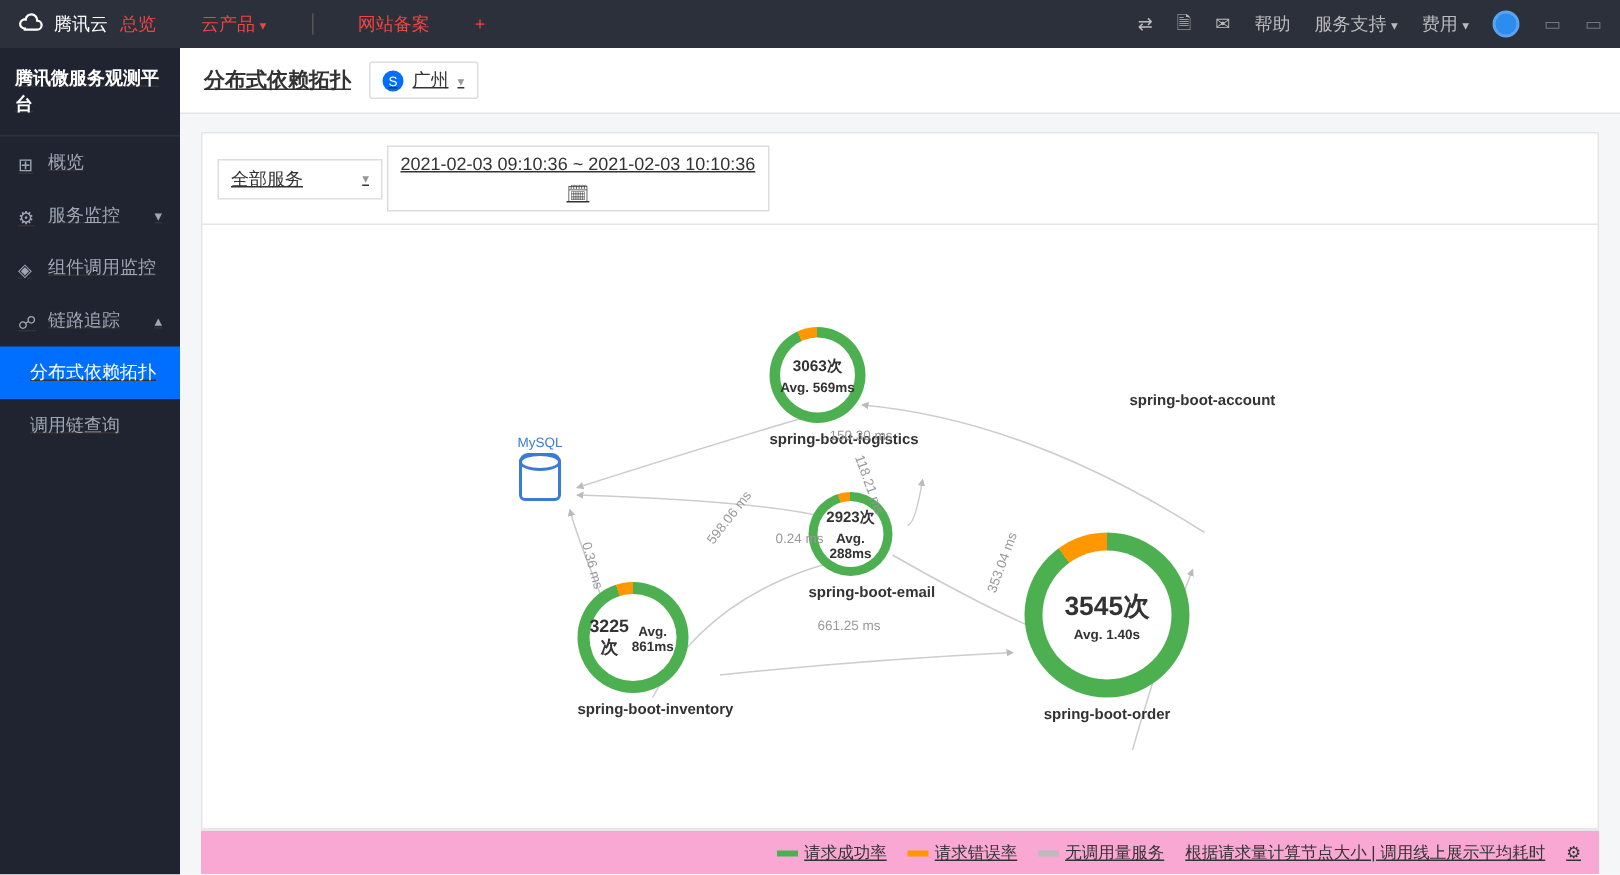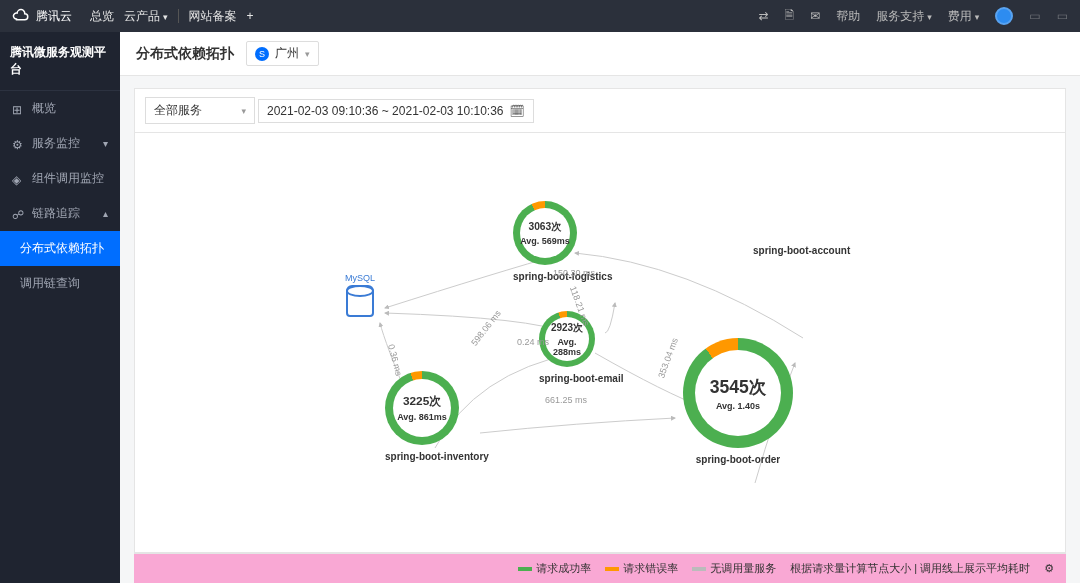--- a/index.html
+++ b/index.html
@@ -2,30 +2,30 @@
 <html><head>
 <meta charset="utf-8">
 <style>
 * { margin: 0; padding: 0; box-sizing: border-box; }
 body { font-family: -apple-system, "PingFang SC", "Microsoft YaHei", sans-serif; font-size: 12px; color: #333; background: #f5f6f7; width: 1080px; height: 583px; overflow: hidden; }
 
 
 .topbar { height: 32px; background: #2b303b; color: #fff; display: flex; align-items: center; padding: 0 12px; font-size: 12px; }
 .topbar .brand { display: flex; align-items: center; gap: 6px; font-weight: 500; }
 .topbar .brand svg { width: 18px; height: 18px; }
-.topbar .nav { display: flex; align-items: center; gap: 10px; margin-left: 18px; color: #e5e5e5; }
+.topbar .nav { display: flex; align-items: center; gap: 30px; margin-left: 8px; color: #ef4444; }
 .topbar .nav span { cursor: pointer; }
 .topbar .spacer { flex: 1; }
 .topbar .right { display: flex; align-items: center; gap: 16px; color: #bbb; }
 .topbar .right .icon { cursor: pointer; }
 .topbar .avatar { width: 18px; height: 18px; border-radius: 50%; background: #2d8cf0; display: inline-block; border:2px solid #5aa3ef; }
 .topbar .sep { width:1px; height:14px; background:#555; }
 
 
-.layout { display: flex; height: calc(100% - 32px); }
+.layout { display: flex; height: calc(100% - 32px); text-decoration: underline; }
 .sidebar { width: 120px; background: #1f2430; color: #a0a6b3; display: flex; flex-direction: column; font-size: 12px; }
 .sidebar .title { color: #fff; font-weight: 600; font-size: 12px; padding: 12px 10px; border-bottom: 1px solid #2c3240; }
 .sidebar .item { display: flex; align-items: center; gap: 8px; padding: 9px 12px; cursor: pointer; position: relative; }
 .sidebar .item.active { background: #006eff; color: #fff; }
 .sidebar .item .chev { margin-left: auto; font-size: 10px; }
 .sidebar .sub { padding-left: 20px; font-size: 12px; }
 .sidebar .ico { width:12px; height:12px; display:inline-block; }
 
 .pagehead { height: 44px; background: #fff; border-bottom: 1px solid #e5e5e5; display: flex; align-items: center; padding: 0 16px; gap: 12px; }
 .pagehead .ptitle { font-size: 14px; font-weight: 600; }
@@ -33,21 +33,21 @@
 .region .globe { width:14px;height:14px;border-radius:50%;background:#006eff;display:inline-flex;align-items:center;justify-content:center;color:#fff;font-size:9px; }
 
 .main { flex: 1; display: flex; flex-direction: column; background: #f5f6f7; overflow: hidden; }
 .content { flex: 1; padding: 12px 14px 0 14px; display: flex; flex-direction: column; background:#f5f6f7; overflow:hidden; }
 
 .toolbar { display: flex; align-items: center; gap: 3px; background:#fff; padding:8px 10px; border:1px solid #e5e5e5; }
 .select { border: 1px solid #ddd; padding: 4px 8px; min-width: 110px; display:flex; justify-content:space-between; align-items:center; cursor:pointer; background:#fff; }
 .btngrp { display: flex; }
 .btngrp .btn { border: 1px solid #ddd; padding: 4px 10px; background: #fff; cursor:pointer; margin-left:-1px; }
 .btngrp .btn.active { border-color: #006eff; color: #006eff; position:relative; z-index:1; }
-.datetime { border:1px solid #ddd; padding:4px 8px; display:flex; align-items:center; gap:6px; background:#fff; }
+.datetime { border:1px solid #ddd; padding:4px 8px; display:flex; align-items:center; gap:6px; background:#fff;flex-direction:column; }
 
 .canvas { flex: 1; background: #fff; border:1px solid #e5e5e5; border-top:none; position: relative; overflow:hidden; }
 
 .node { position: absolute; text-align: center; }
 .node .ring { border-radius: 50%; display:flex; flex-direction:column; align-items:center; justify-content:center; background:#fff; }
 .node .cnt { font-weight:700; }
 .node .avg { font-size:9px; font-weight:600; margin-top:2px; }
 .node .label { font-size:10px; font-weight:600; margin-top:6px; }
 
 .edge-label { position:absolute; font-size:9px; color:#999; }
@@ -191,21 +191,21 @@
                 <span class="avg">Avg. 288ms</span>
               </div>
             </div>
           <div class="label">spring-boot-email</div>
         </div>
         <div class="node" id="n-account" style="left:618px; top:106px">
           <div class="label">spring-boot-account</div>
         </div>
         <div class="node" id="n-inventory" style="left:250px; top:238px">
           <div class="ring" style="width: 74px; height: 74px; background: conic-gradient(rgb(76, 175, 80) 0deg, rgb(76, 175, 80) 342deg, rgb(255, 152, 0) 342deg, rgb(255, 152, 0) 360deg); padding: 8px; box-shadow: transparent 0px 0px 0px 8px inset;">
-              <div style="width: 100%; height: 100%; border-radius: 50%; background: rgb(255, 255, 255); display: flex; flex-direction: column; align-items: center; justify-content: center;">
+              <div style="width: 100%; height: 100%; border-radius: 50%; background: rgb(255, 255, 255); display: flex; align-items: center; justify-content: center;">
                 <span class="cnt" style="font-size: 11.84px;">3225次</span>
                 <span class="avg">Avg. 861ms</span>
               </div>
             </div>
           <div class="label">spring-boot-inventory</div>
         </div>
         <div class="node" id="n-order" style="left:548px; top:205px">
           <div class="ring" style="width: 110px; height: 110px; background: conic-gradient(rgb(76, 175, 80) 0deg, rgb(76, 175, 80) 324deg, rgb(255, 152, 0) 324deg, rgb(255, 152, 0) 360deg); padding: 12px; box-shadow: transparent 0px 0px 0px 12px inset;">
               <div style="width: 100%; height: 100%; border-radius: 50%; background: rgb(255, 255, 255); display: flex; flex-direction: column; align-items: center; justify-content: center;">
                 <span class="cnt" style="font-size: 17.6px;">3545次</span>

